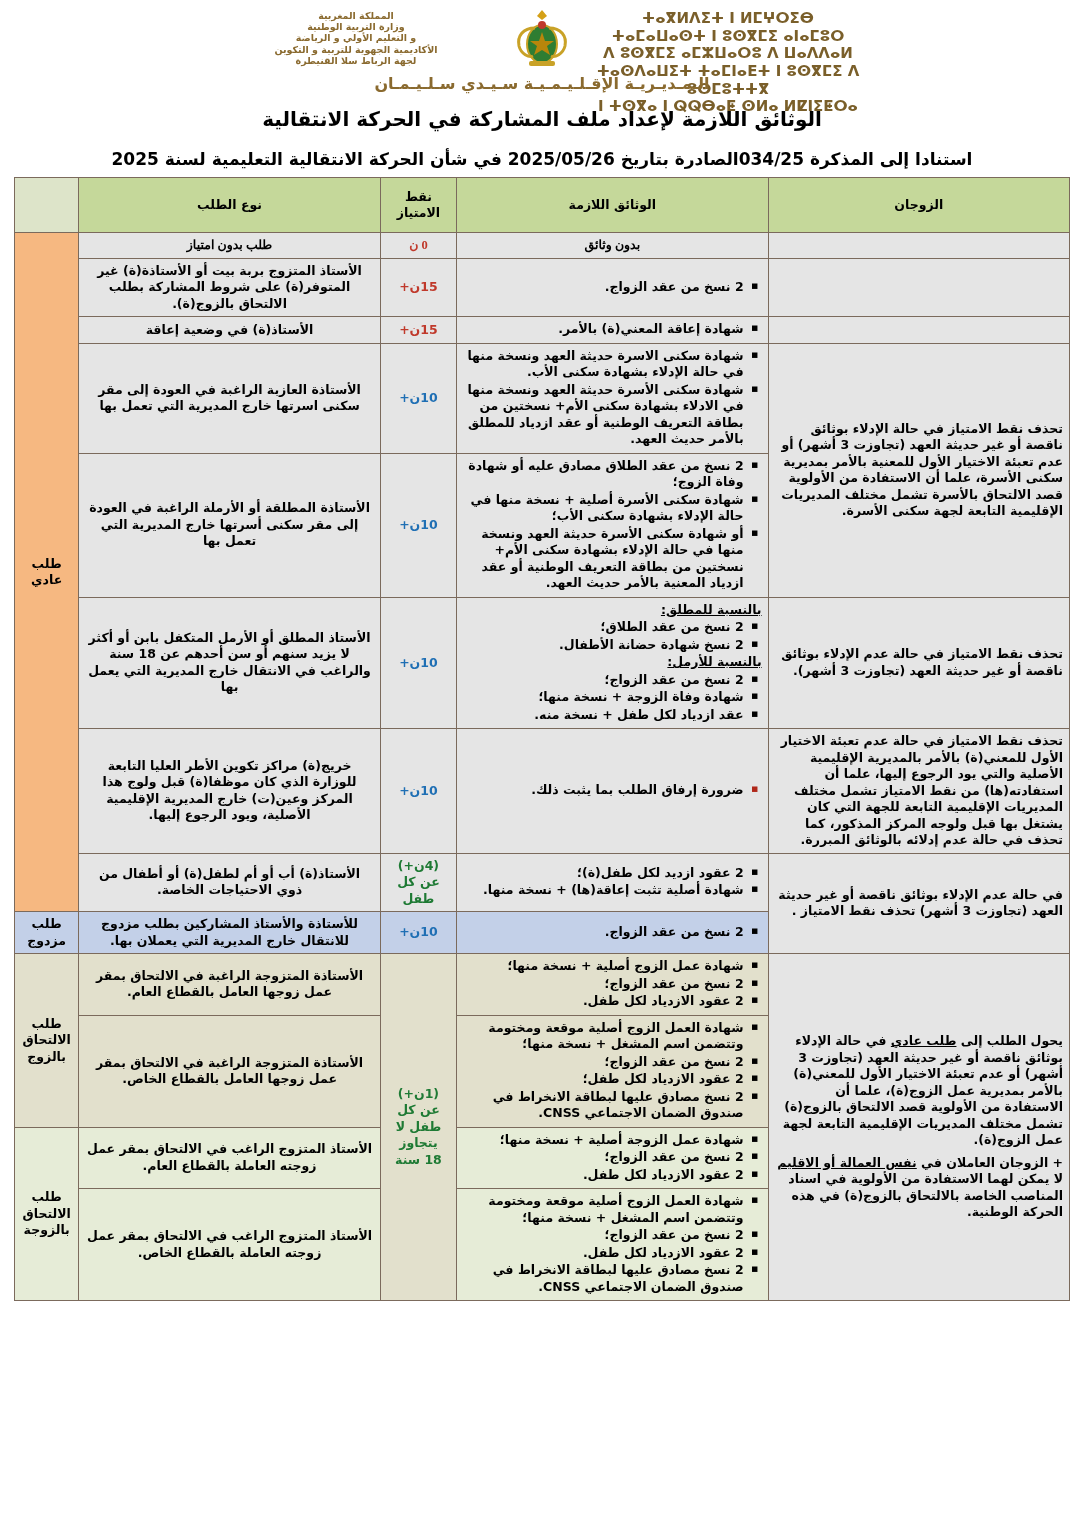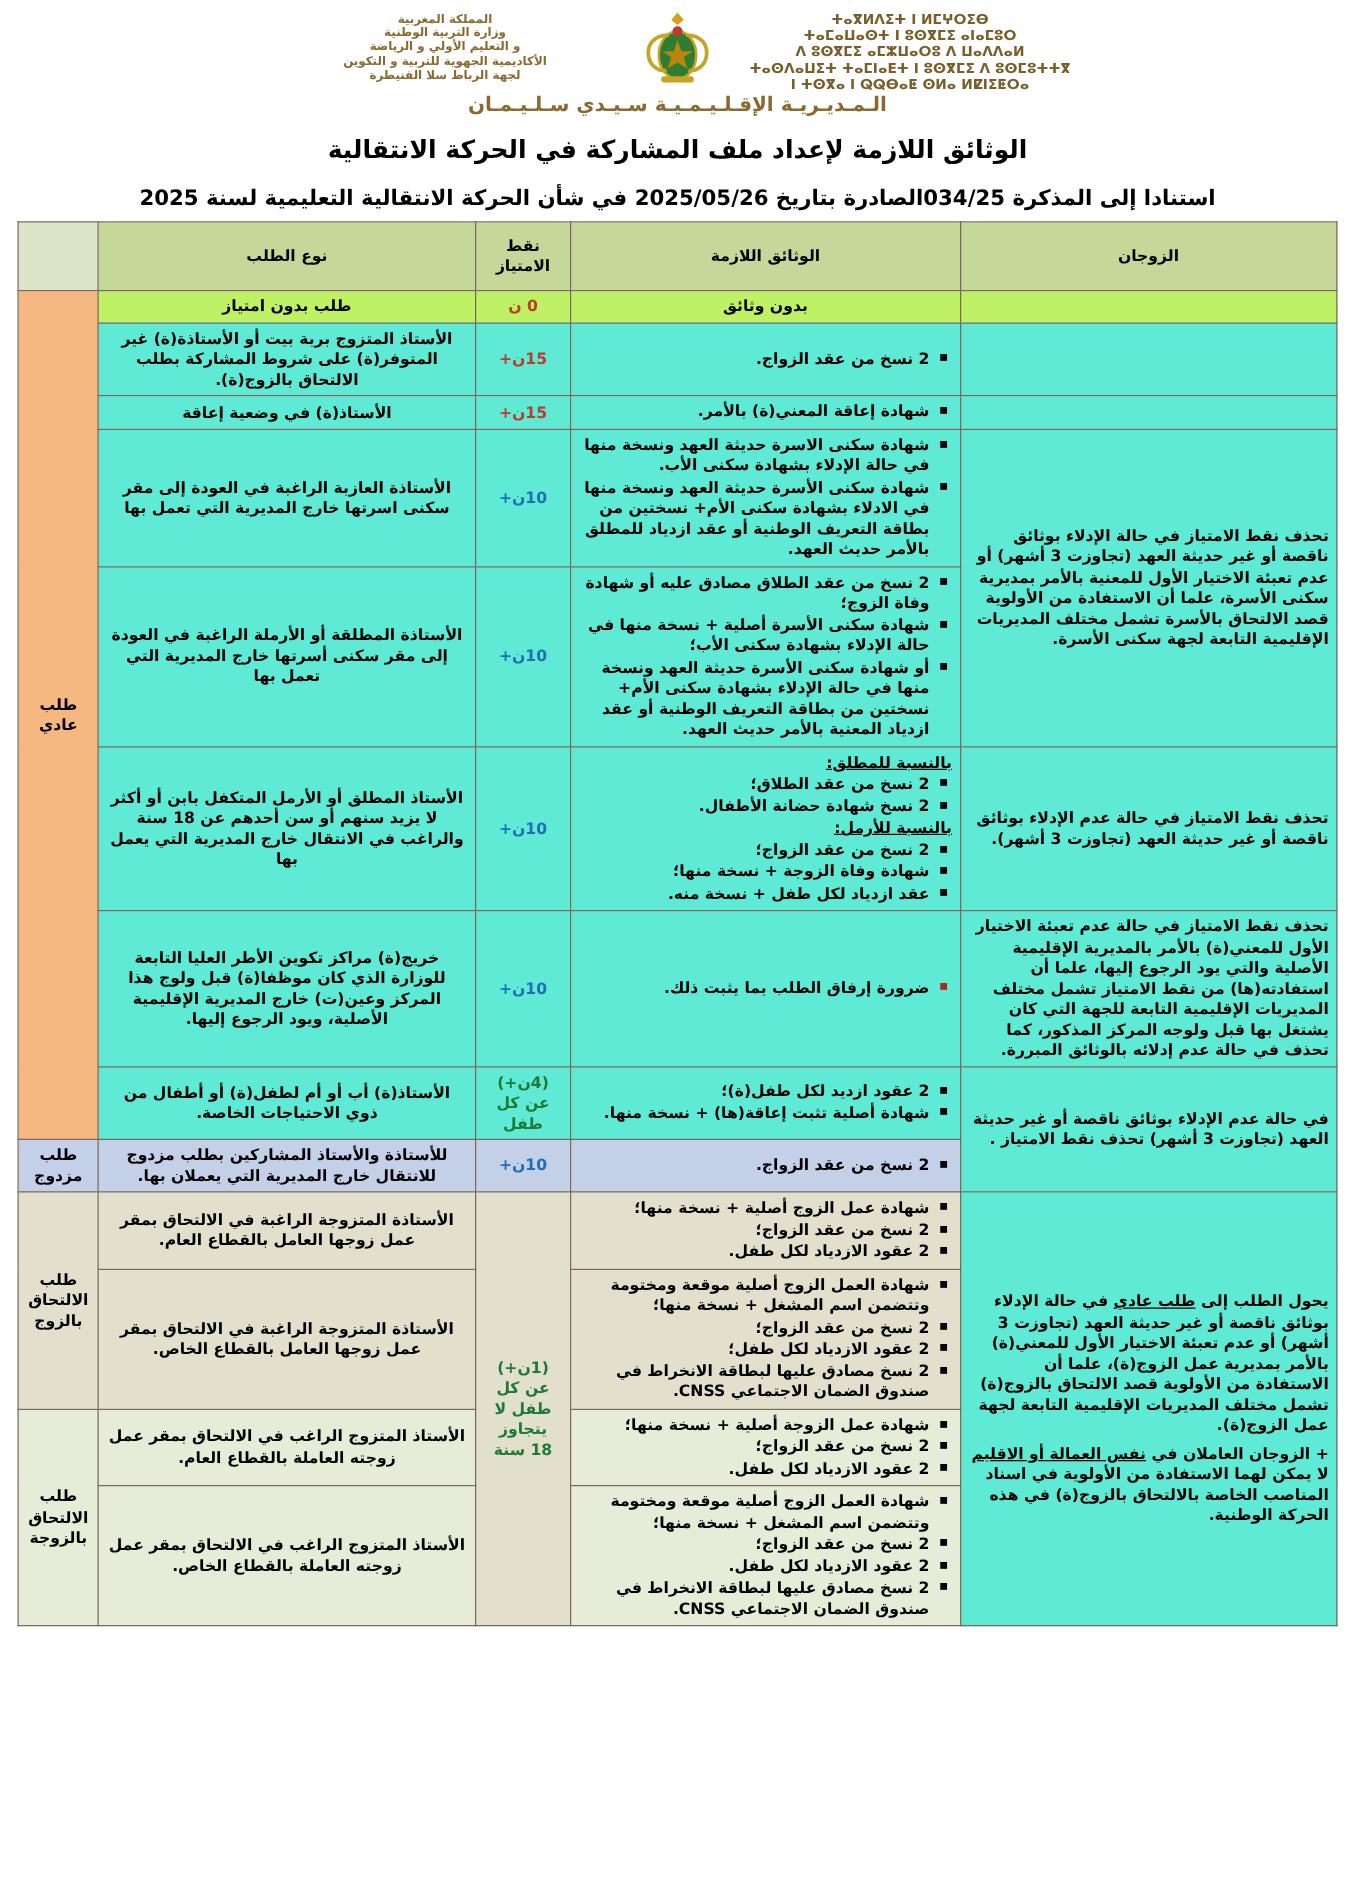--- a/index.html
+++ b/index.html
@@ -26,21 +26,21 @@
   }
   .lh-col {
     width: 270px;
     text-align: center;
     line-height: 1.18;
     color: #8a6a2f;
     font-size: 9.5px;
     font-weight: bold;
     padding-top: 4px;
   }
-  .lh-col.tif { color: #7a5f2a; font-size: 11px; direction: ltr; }
+  .lh-col.tif { color: #7a5f2a; font-size: 15px; direction: ltr; }
   .emblem { width: 74px; height: 66px; flex: 0 0 auto; }
   .lh-bottom {
     text-align: center;
     color: #8a6a2f;
     font-size: 16px;
     font-weight: bold;
     line-height: 1.2;
     margin-top: -4px;
   }
 
@@ -83,22 +83,22 @@
   .col-notes { width: 300px; }
 
   thead th {
     background: #c5d89a;
     text-align: center;
     font-size: 14px;
     height: 46px;
   }
 
   
-  .bg-pink   { background: #bef264; }
-  .bg-peach  { background: #5eead4; }
+  .bg-pink   { background: #e5e5e5; font-family: Liberation Serif, serif; }
+  .bg-peach  { background: #e5e5e5; }
   .bg-orange { background: #f6b881; }
   .bg-blue   { background: #c3d0e8; }
   .bg-tan    { background: #e2e0cc; }
   .bg-green  { background: #e6ecd7; }
   .bg-greenl { background: #dde4c9; }
 
   .c-center { text-align: center; }
 
   .pts {
     text-align: center;

